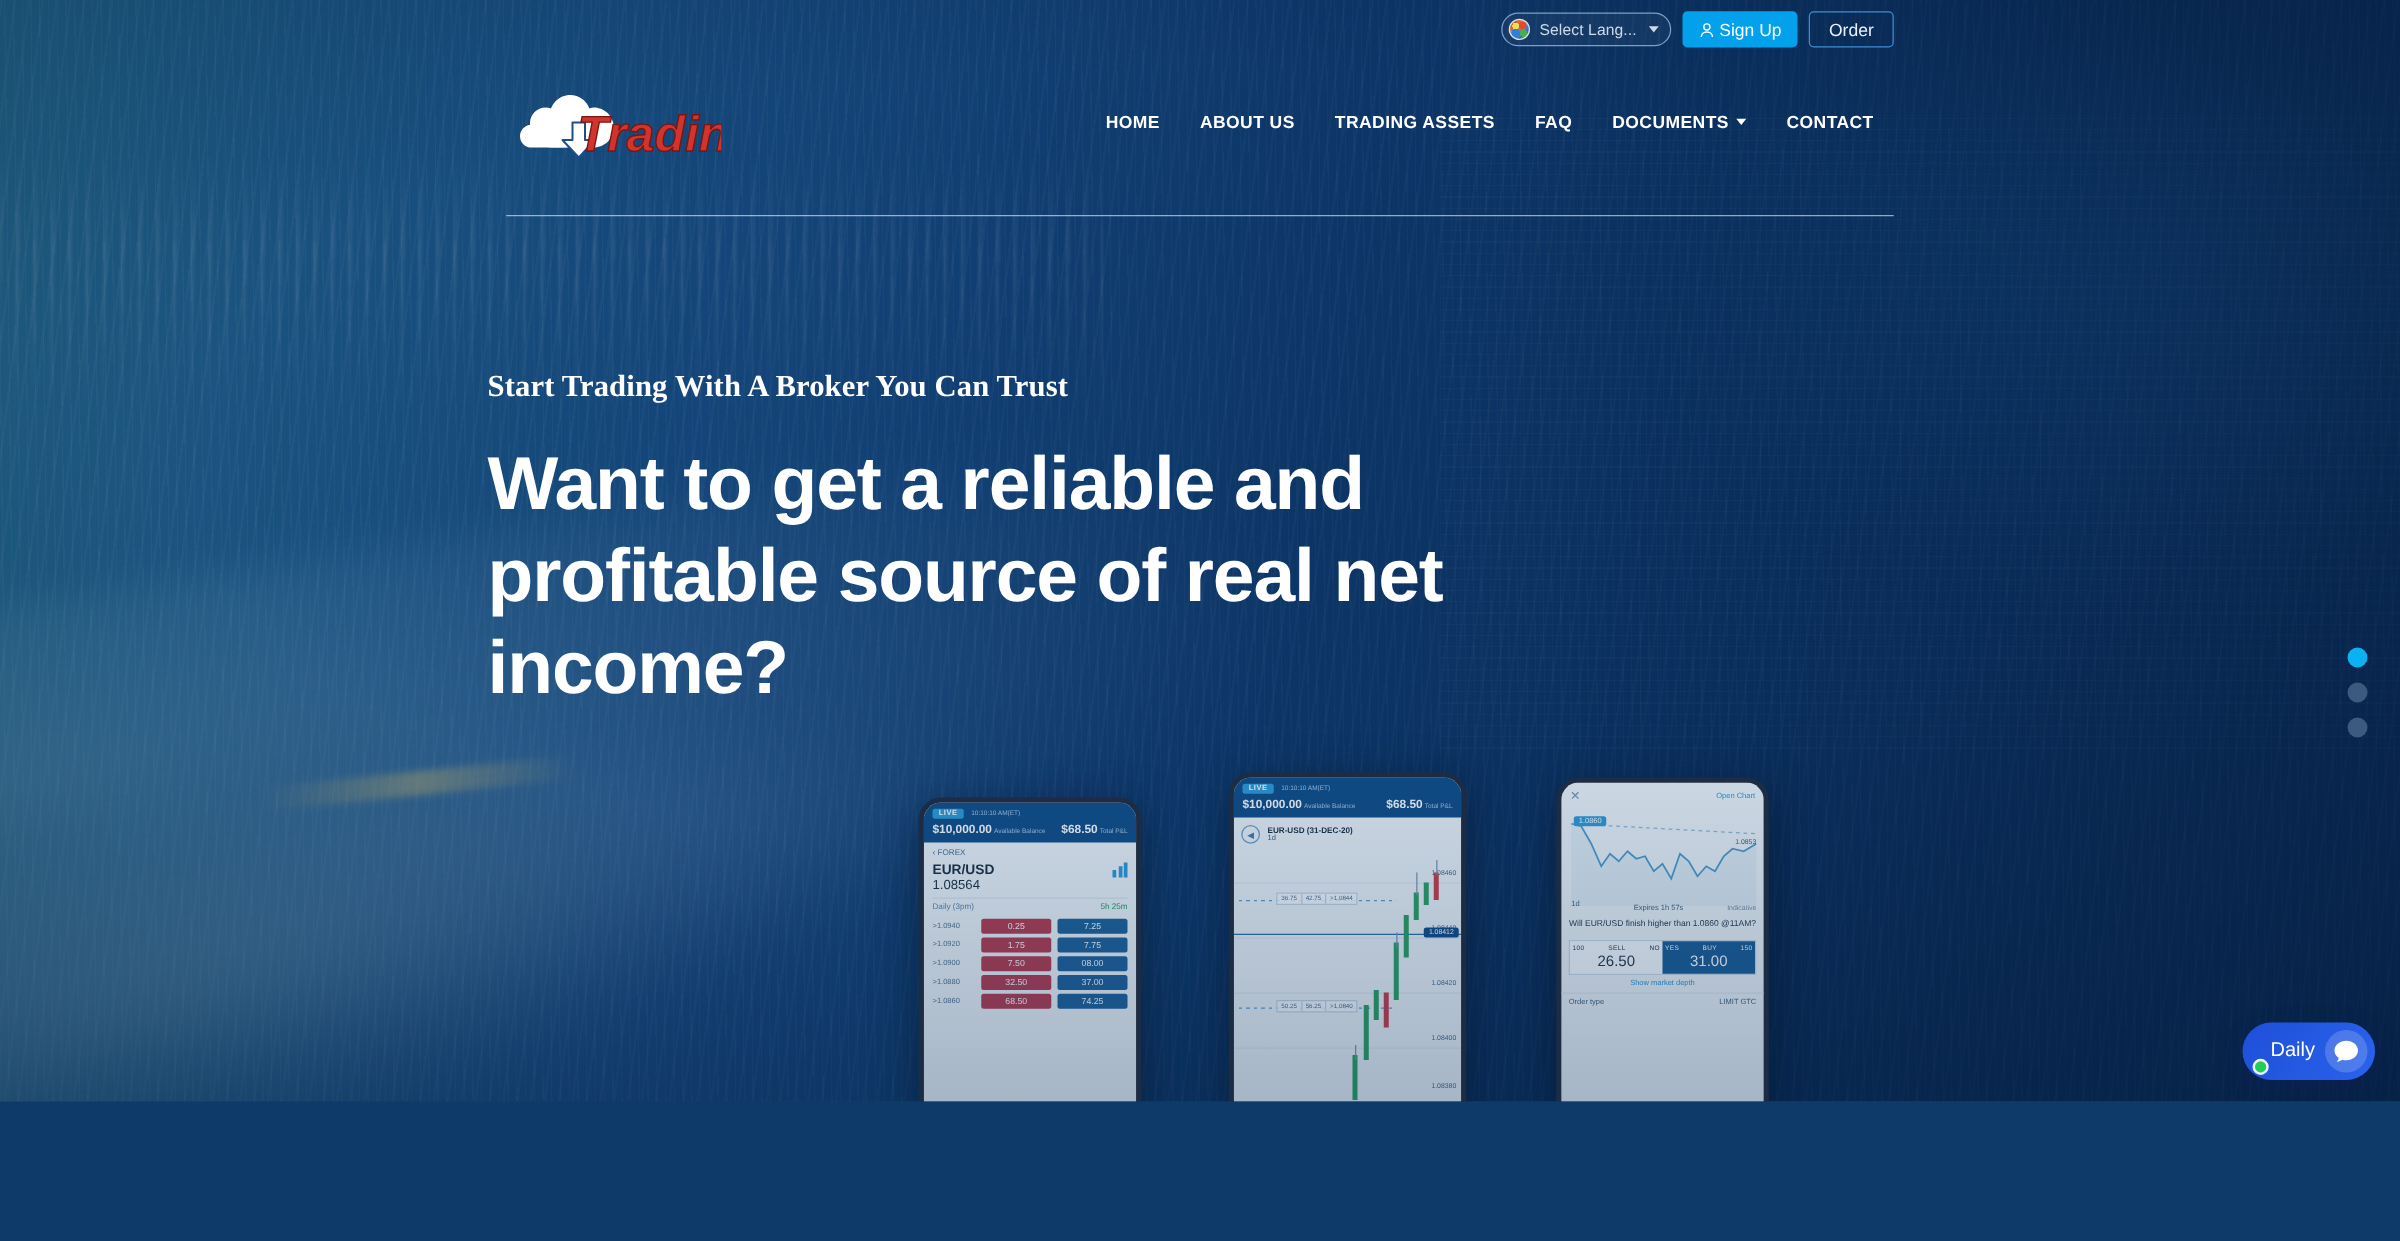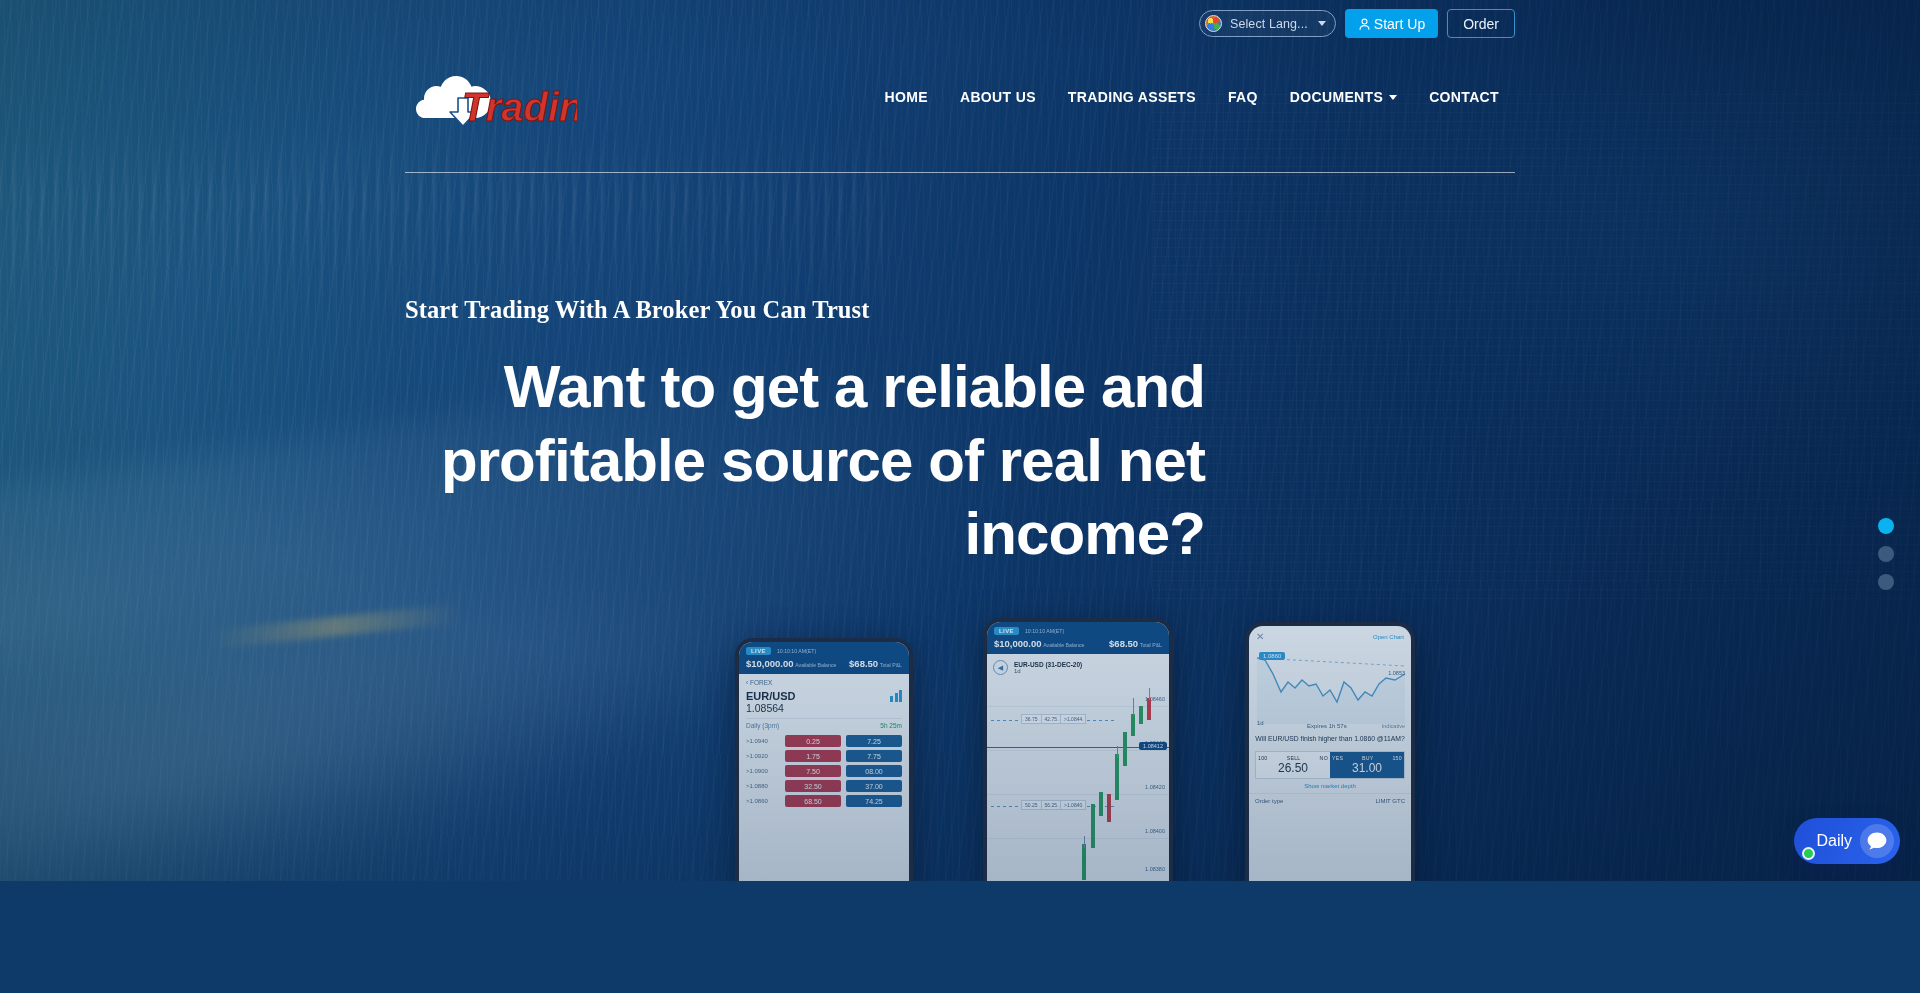--- a/index.html
+++ b/index.html
@@ -153,31 +153,30 @@
     width: 0; height: 0;
     border-left: 4px solid transparent; border-right: 4px solid transparent;
     border-top: 5px solid #ffffff;
   }
   .header-rule {
     position: absolute; left: 405px; top: 172px; width: 1110px; height: 1px;
     background: rgba(255,255,255,0.58); z-index: 24;
   }
 
   
-  .hero { position: absolute; left: 405px; top: 296px; width: 900px; z-index: 20; }
+  .hero { position: absolute; left: 390px; top: 296px; width: 900px; z-index: 20; }
   .hero-eyebrow {
     font-family: "Liberation Serif", serif;
     font-weight: 700; font-size: 24.5px; color: #ffffff;
     letter-spacing: .1px; margin-bottom: 26px;
   }
   .hero-title {
     font-size: 60px; font-weight: 700; line-height: 1.225;
     color: #ffffff; letter-spacing: -0.9px;
     max-width: 800px;
-    text-align: right;
   }
   .btn-cta {
     position: absolute; left: 405px; top: 660px;
     width: 198px; height: 55px;
     display: flex; align-items: center; justify-content: center;
     border: 1.6px solid #ffffff; background: transparent;
     color: #ffffff; font-size: 14.5px; font-weight: 700;
     letter-spacing: 2.1px; cursor: pointer; z-index: 20;
   }
 
@@ -310,21 +309,21 @@
     <div class="lang-select">
       <span class="globe-icon"></span>
       <span class="lang-label">Select Lang...</span>
       <span class="caret-dn"></span>
     </div>
     <button class="btn-signup">
       <svg class="person-icon" viewBox="0 0 16 16">
         <circle cx="8" cy="5" r="3" fill="none" stroke="#fff" stroke-width="1.4"></circle>
         <path d="M2.5 15c0-3.1 2.5-5 5.5-5s5.5 1.9 5.5 5" fill="none" stroke="#fff" stroke-width="1.4"></path>
       </svg>
-      <span>Start Up</span>
+      <span>Sign Up</span>
     </button>
     <button class="btn-login">
       <span>Order</span>
     </button>
   </div>
 
   <div class="header">
 
     <div class="logo">
       <svg width="172" height="66" viewBox="0 0 172 66">

